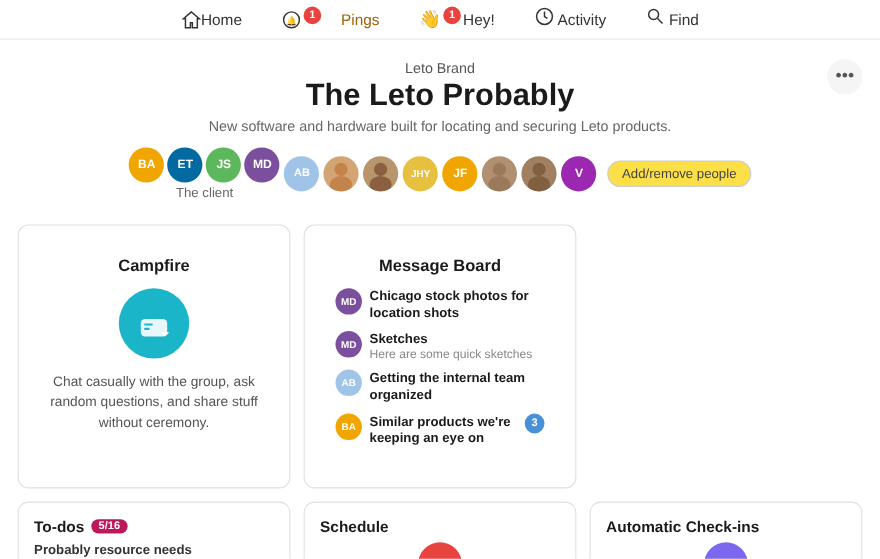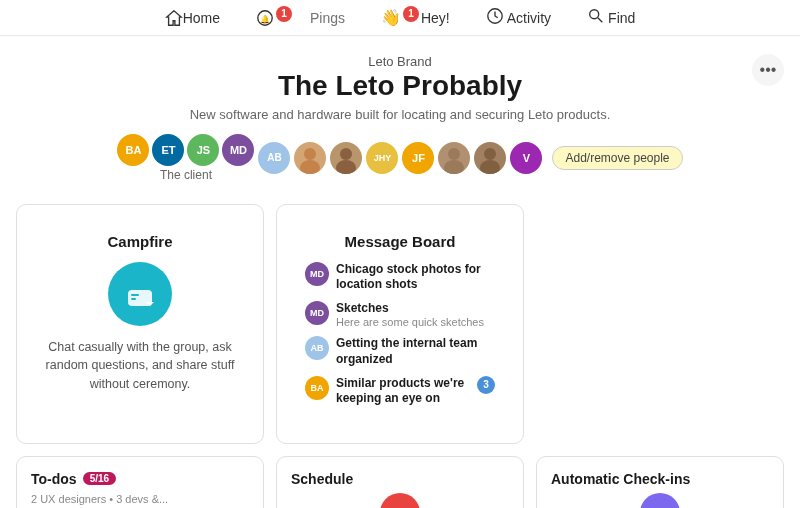--- a/index.html
+++ b/index.html
@@ -99,21 +99,21 @@
       border-radius: 50%;
       display: flex;
       align-items: center;
       justify-content: center;
       font-size: 11px;
       font-weight: 700;
       color: #fff;
       flex-shrink: 0;
     }
     .add-people-btn {
-      background: #fef9c3;
+      background: #fde047;
       border: 1.5px solid #ccc;
       border-radius: 20px;
       padding: 4px 12px;
       font-size: 12px;
       color: #444;
       cursor: pointer;
       margin-left: 6px;
     }
     .client-label {
       display: flex;
@@ -291,21 +291,21 @@
   </div>
 
   <div class="nav-item-wrap">
     <span class="nav-icon">
       <svg viewBox="0 0 20 20" width="18" height="18">
         <circle cx="10" cy="10" r="8" stroke="#333" stroke-width="1.5" fill="none"></circle>
         <text x="10" y="14" text-anchor="middle" font-size="9" fill="#333">🔔</text>
       </svg>
     </span>
     <div class="badge" style="position:relative;top:0;margin-left:2px;">1</div>
-    <span style="font-size:14px;font-weight:500;color:#737373;margin-left:18px;">Pings</span>
+    <span style="font-size:14px;font-weight:500;color:#a16207;margin-left:18px;">Pings</span>
   </div>
 
   <div class="nav-item-wrap">
     <span style="font-size:16px;">👋</span>
     <div class="badge" style="position:relative;top:0;margin-left:2px;">1</div>
     <span style="font-size:14px;font-weight:500;color:#333;margin-left:2px;">Hey!</span>
   </div>
 
   <div class="nav-item-wrap">
     <span>
@@ -436,20 +436,21 @@
   </div>
 </div>
 
 <div class="bottom-cards">
 
   <div class="bottom-card">
     <div class="bottom-card-title">
       <span>To-dos</span>
       <span class="todo-badge">5/16</span>
     </div>
+    <div class="todo-sub">Probably resource needs</div>
     <div class="todo-detail">2 UX designers • 3 devs &amp;...</div>
   </div>
 
   <div class="bottom-card">
     <div class="bottom-card-title">
       <span>Schedule</span>
     </div>
     <div class="schedule-icon-wrap">
       <div class="schedule-circle"></div>
     </div>

